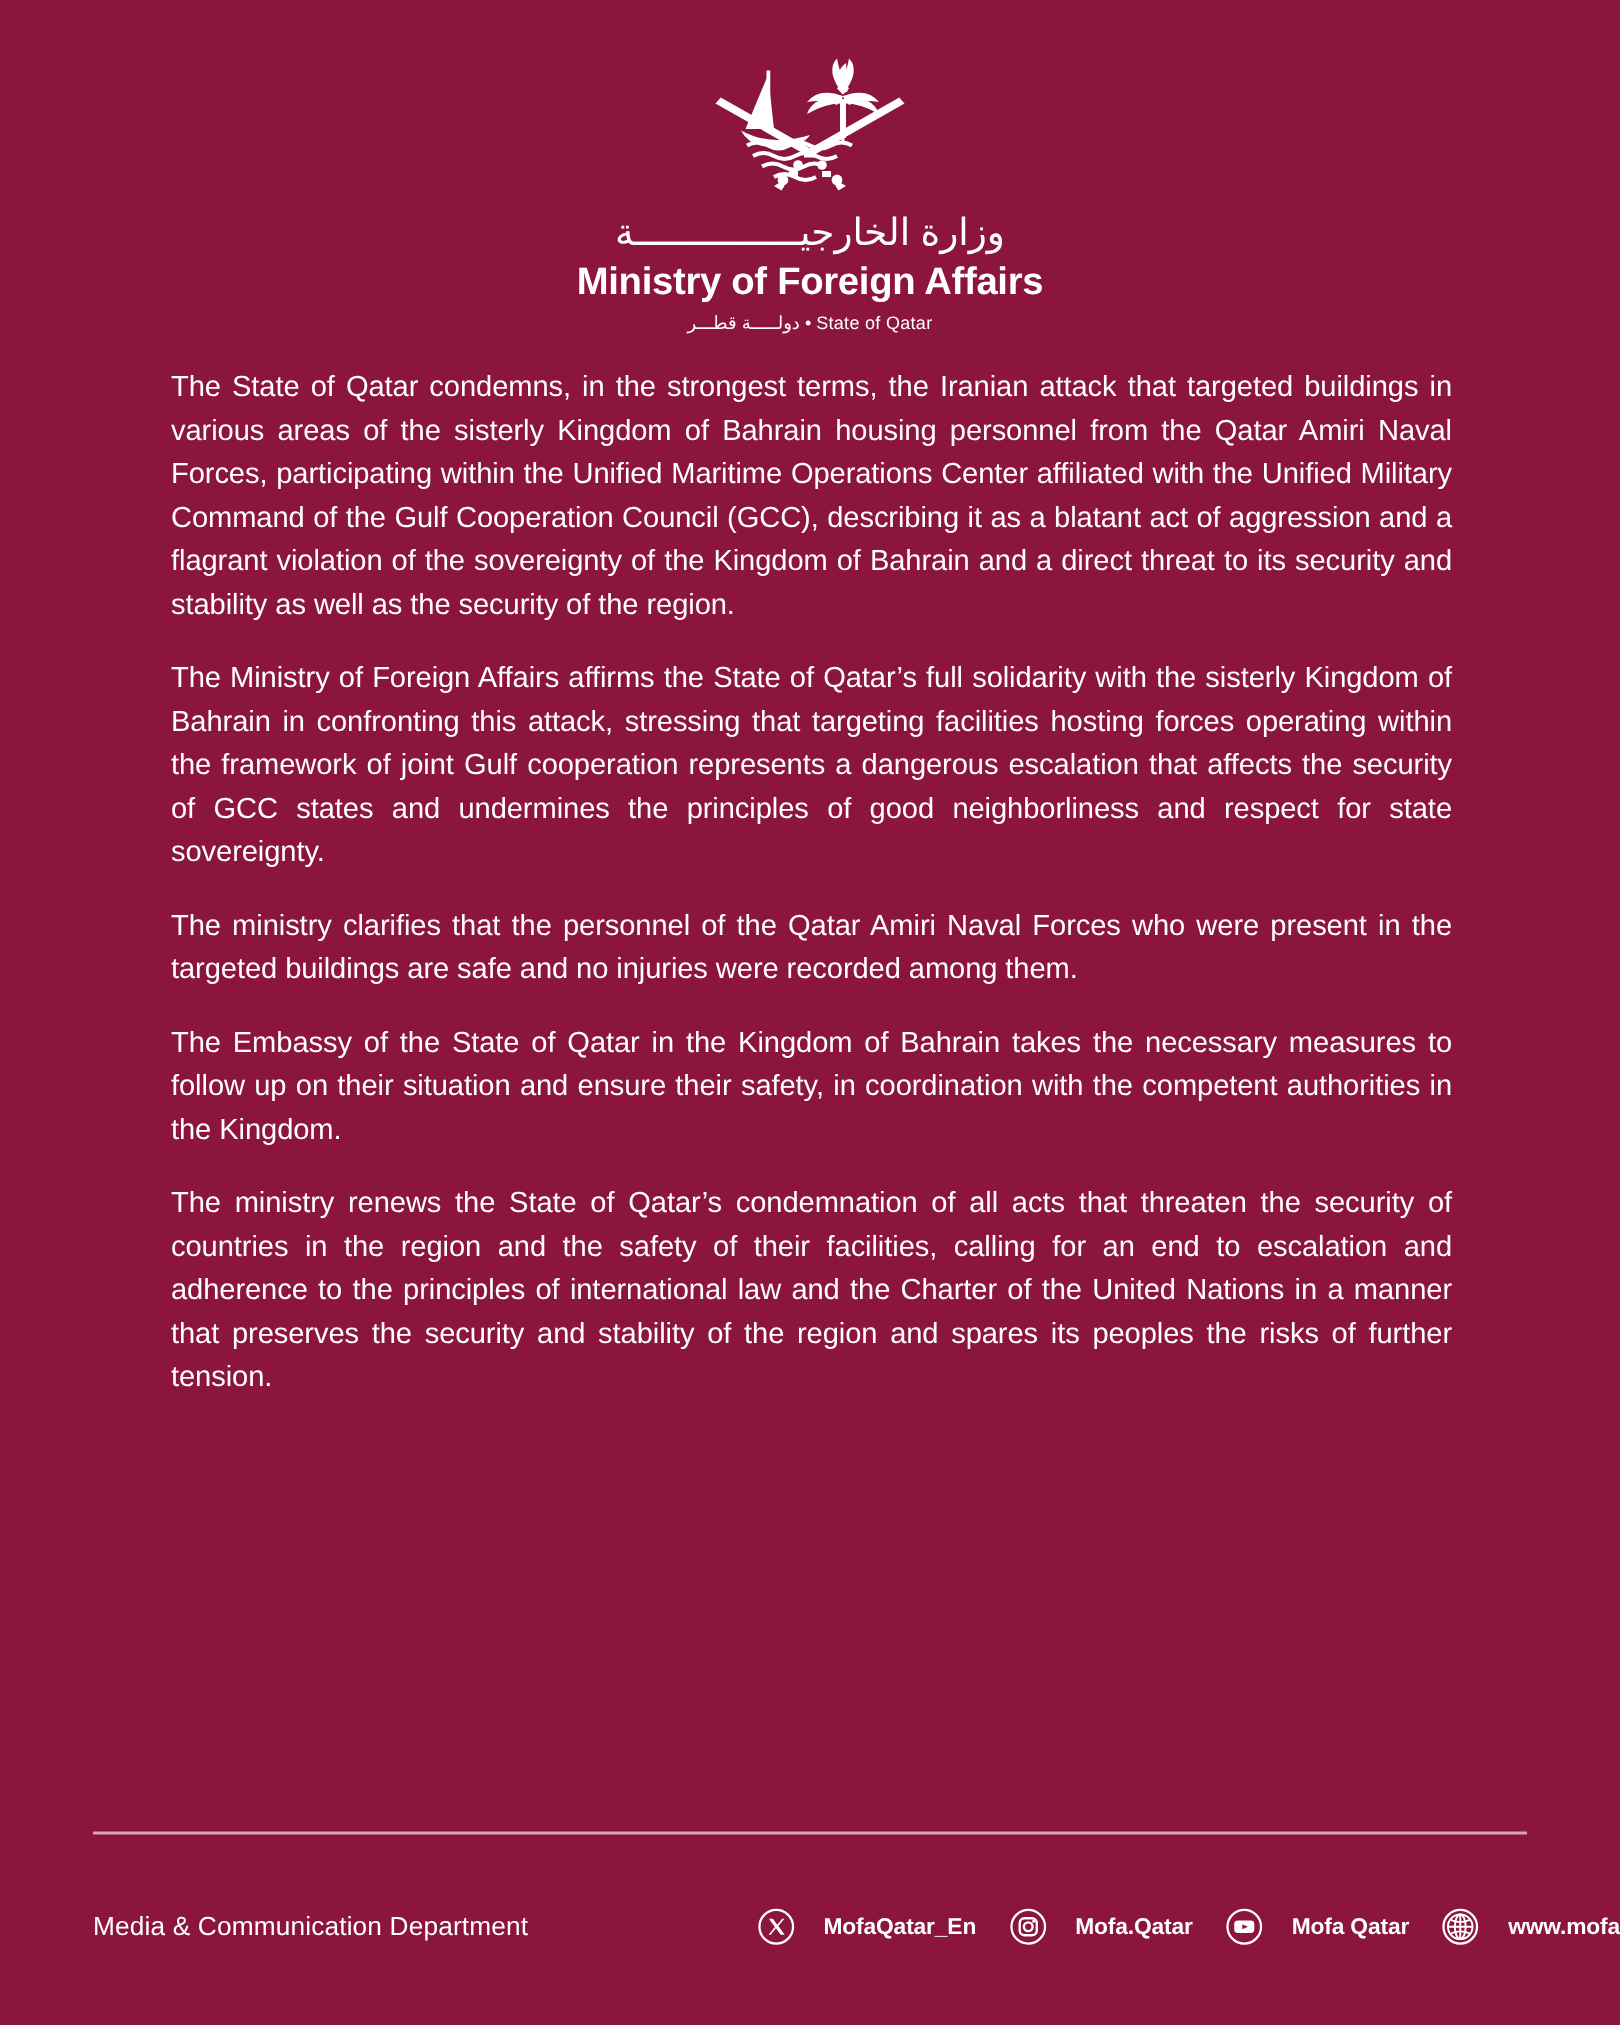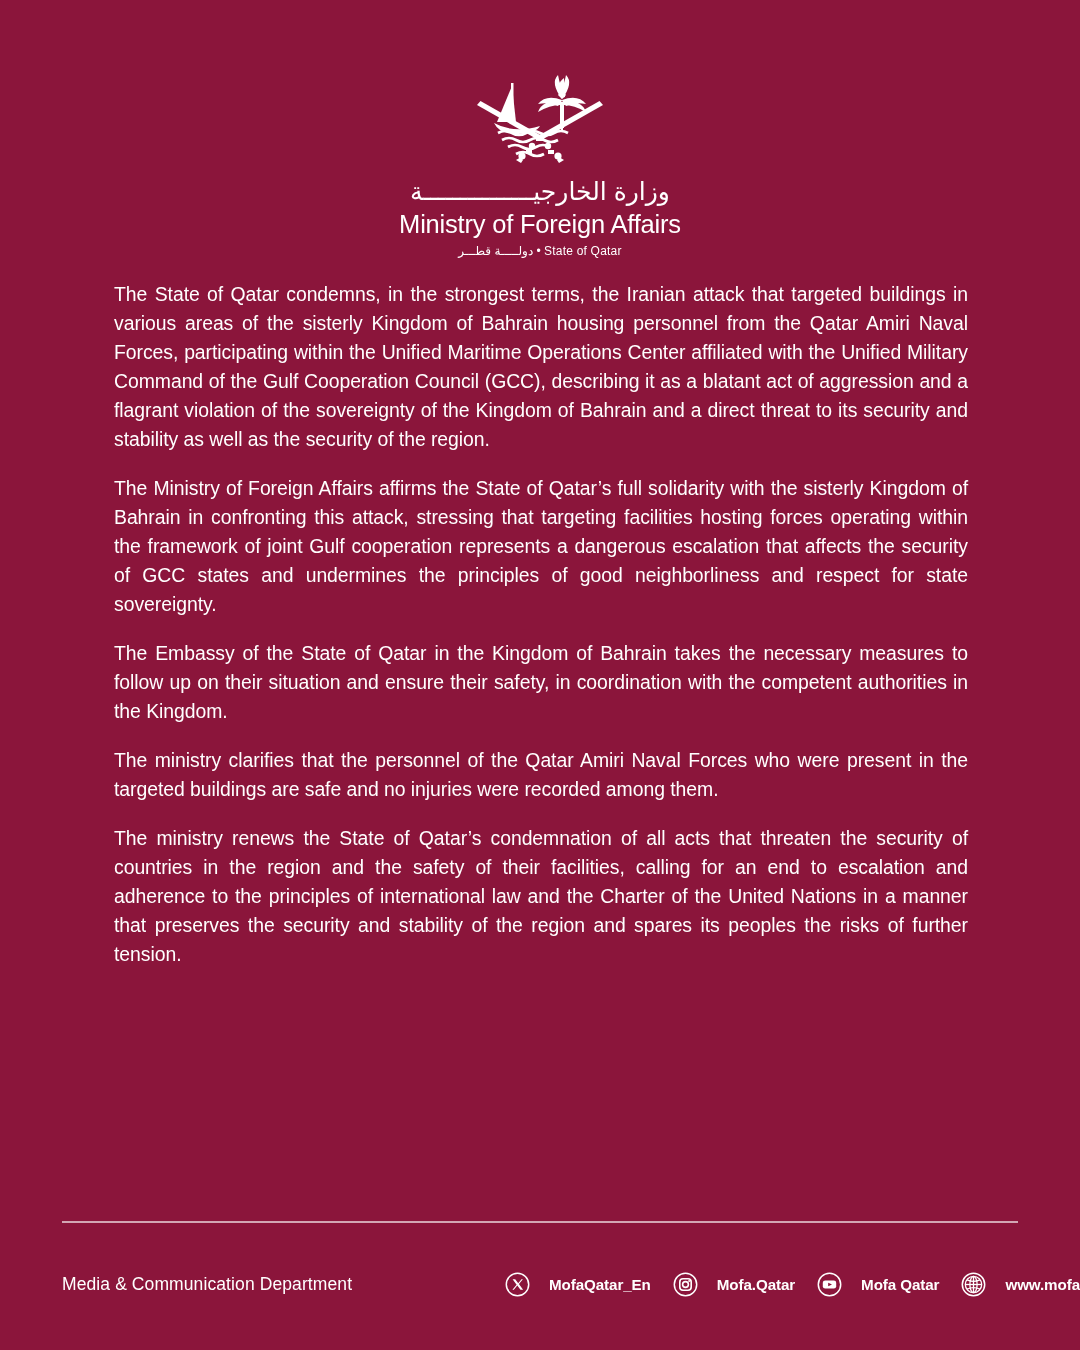--- a/index.html
+++ b/index.html
@@ -12,37 +12,37 @@
   }
   .page {
     position:relative;
     width:1080px; height:1350px;
     background:#8B153B;
     color:#FFFFFF;
   }
 
   
   .masthead {
-    padding-top:74px;
+    padding-top:38px;
     display:flex; flex-direction:column; align-items:center;
   }
   .emblem { width:152px; height:92px; display:block; }
   .arabic-title {
     margin-top:12px;
     font-size:25px;
     letter-spacing:0.5px;
     direction:rtl;
     line-height:1.1;
     white-space:nowrap;
     font-weight:400;
   }
   .ministry-en {
     margin-top:4px;
     font-size:25.5px;
-    font-weight:400;
+    font-weight:700;
     letter-spacing:-0.2px;
     white-space:nowrap;
   }
   .state-line {
     margin-top:5px;
     font-size:12px;
     font-weight:400;
     letter-spacing:0.2px;
     white-space:nowrap;
   }
@@ -161,22 +161,22 @@
 
     <div class="arabic-title">وزارة الخارجيـــــــــــــــة</div>
     <div class="ministry-en">Ministry of Foreign Affairs</div>
     <div class="state-line">دولـــــة قطـــر • State of Qatar</div>
   </div>
 
 
   <div class="body-copy">
     <p>The State of Qatar condemns, in the strongest terms, the Iranian attack that targeted buildings in various areas of the sisterly Kingdom of Bahrain housing personnel from the Qatar Amiri Naval Forces, participating within the Unified Maritime Operations Center affiliated with the Unified Military Command of the Gulf Cooperation Council (GCC), describing it as a blatant act of aggression and a flagrant violation of the sovereignty of the Kingdom of Bahrain and a direct threat to its security and stability as well as the security of the region.</p>
     <p>The Ministry of Foreign Affairs affirms the State of Qatar’s full solidarity with the sisterly Kingdom of Bahrain in confronting this attack, stressing that targeting facilities hosting forces operating within the framework of joint Gulf cooperation represents a dangerous escalation that affects the security of GCC states and undermines the principles of good neighborliness and respect for state sovereignty.</p>
+    <p>The ministry clarifies that the personnel of the Qatar Amiri Naval Forces who were present in the targeted buildings are safe and no injuries were recorded among them.</p>
     <p>The Embassy of the State of Qatar in the Kingdom of Bahrain takes the necessary measures to follow up on their situation and ensure their safety, in coordination with the competent authorities in the Kingdom.</p>
-    <p>The ministry clarifies that the personnel of the Qatar Amiri Naval Forces who were present in the targeted buildings are safe and no injuries were recorded among them.</p>
     <p>The ministry renews the State of Qatar’s condemnation of all acts that threaten the security of countries in the region and the safety of their facilities, calling for an end to escalation and adherence to the principles of international law and the Charter of the United Nations in a manner that preserves the security and stability of the region and spares its peoples the risks of further tension.</p>
   </div>
 
   <div class="divider"></div>
 
   <div class="footer">
     <div class="dept">Media &amp; Communication Department</div>
 
     <div class="socials">
 

